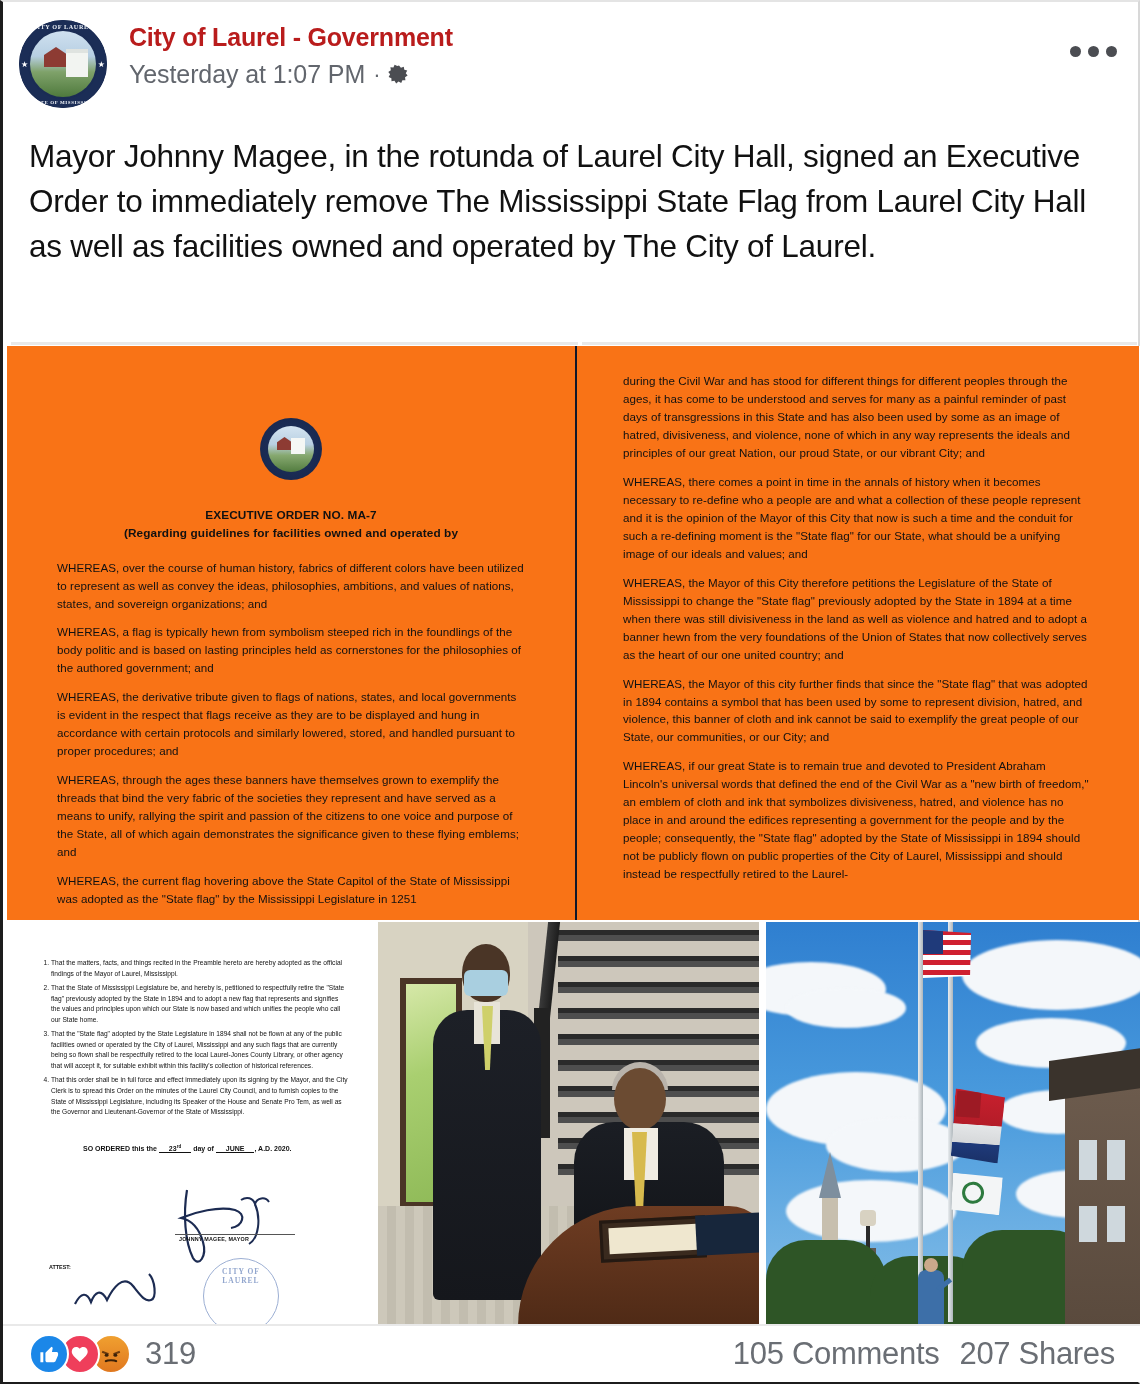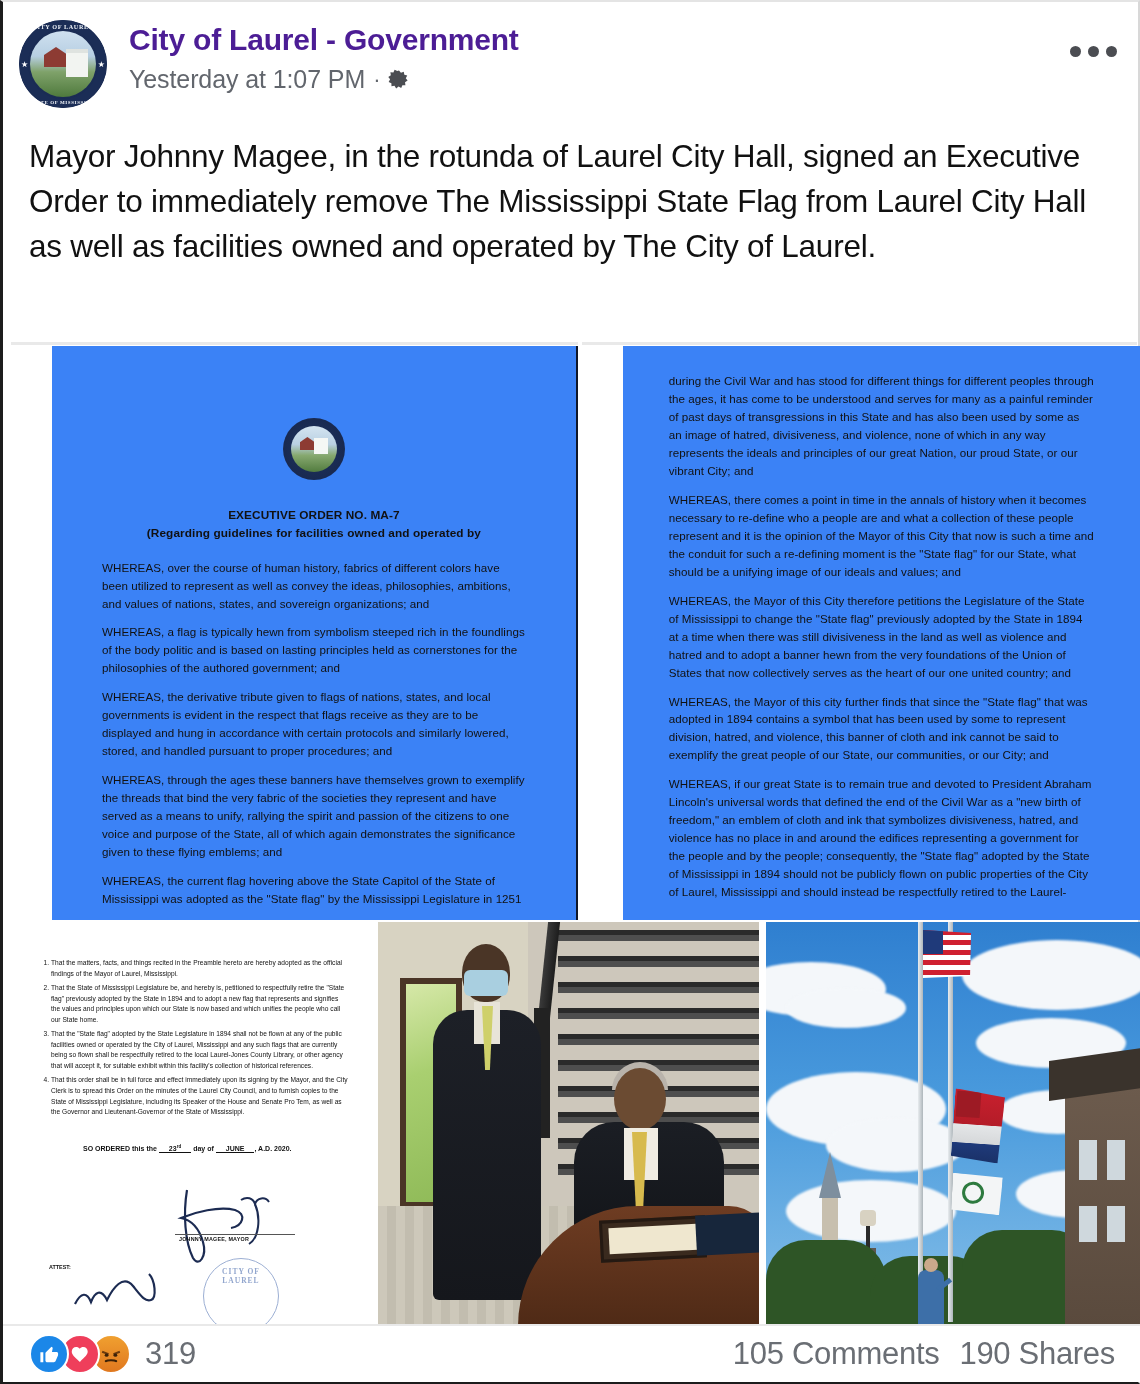--- a/index.html
+++ b/index.html
@@ -60,21 +60,21 @@
     font-weight: bold; font-family: "Liberation Serif", serif;
   }
   .avatar .seal-txt-t { top: 3px; }
   .avatar .seal-txt-b { bottom: 3px; font-size: 5px; }
   .avatar .star { position: absolute; color: #fff; font-size: 8px; top: 40px; }
   .avatar .star.l { left: 2px; }
   .avatar .star.r { right: 2px; }
 
   .header-text { margin-left: 22px; padding-top: 6px; }
   .page-name {
-    font-size: 30px; font-weight: bold; color: #4c1d95;
+    font-size: 25px; font-weight: bold; color: #b91c1c;
     letter-spacing: -0.2px; line-height: 1.08;
   }
   .meta-row {
     display: flex; align-items: center; gap: 8px;
     margin-top: 9px;
   }
   .timestamp { font-size: 25px; color: #62666d; letter-spacing: -0.1px; }
   .dot-sep { font-size: 22px; color: #62666d; }
   .gear-icon { display: inline-flex; width: 22px; height: 22px; }
   .more-menu {
@@ -105,23 +105,22 @@
     width: 4px; height: 5px; background: #fff;
   }
 
   
   .doc-grid {
     position: absolute; left: 4px; top: 344px;
     width: 1134px; height: 574px;
     display: flex; background: #fff;
   }
   .doc-col {
-    position: relative; height: 100%; background: #3b82f6;
+    position: relative; height: 100%; background: #f97316;
     overflow: hidden;
-    margin-left: 45px;
   }
   .doc-col.left { width: 570px; border-right: 2px solid #0f172a; }
   .doc-col.right { width: 562px; }
 
   .doc-seal {
     width: 62px; height: 62px; margin: 72px auto 0 auto;
     border-radius: 50%;
     background: radial-gradient(circle at 50% 50%, #dce8f2 0%, #c3d7e8 44%, #1b2d56 45%, #16254a 100%);
     position: relative; overflow: hidden;
   }
@@ -604,17 +603,17 @@
           <ellipse cx="8.6" cy="14.2" rx="1.9" ry="1.6" fill="#3a2008"></ellipse>
           <ellipse cx="17.4" cy="14.2" rx="1.9" ry="1.6" fill="#3a2008"></ellipse>
           <path d="M7.8 20.2c1.6-1.2 8.8-1.2 10.4 0" fill="none" stroke="#3a2008" stroke-width="2.1" stroke-linecap="round"></path>
         </svg>
       </div>
       <span class="rx-count">319</span>
     </div>
 
     <div class="footer-right">
       <span>105 Comments</span>
-      <span>190 Shares</span>
+      <span>207 Shares</span>
     </div>
   </div>
 
 </div>
 
 </body></html>

